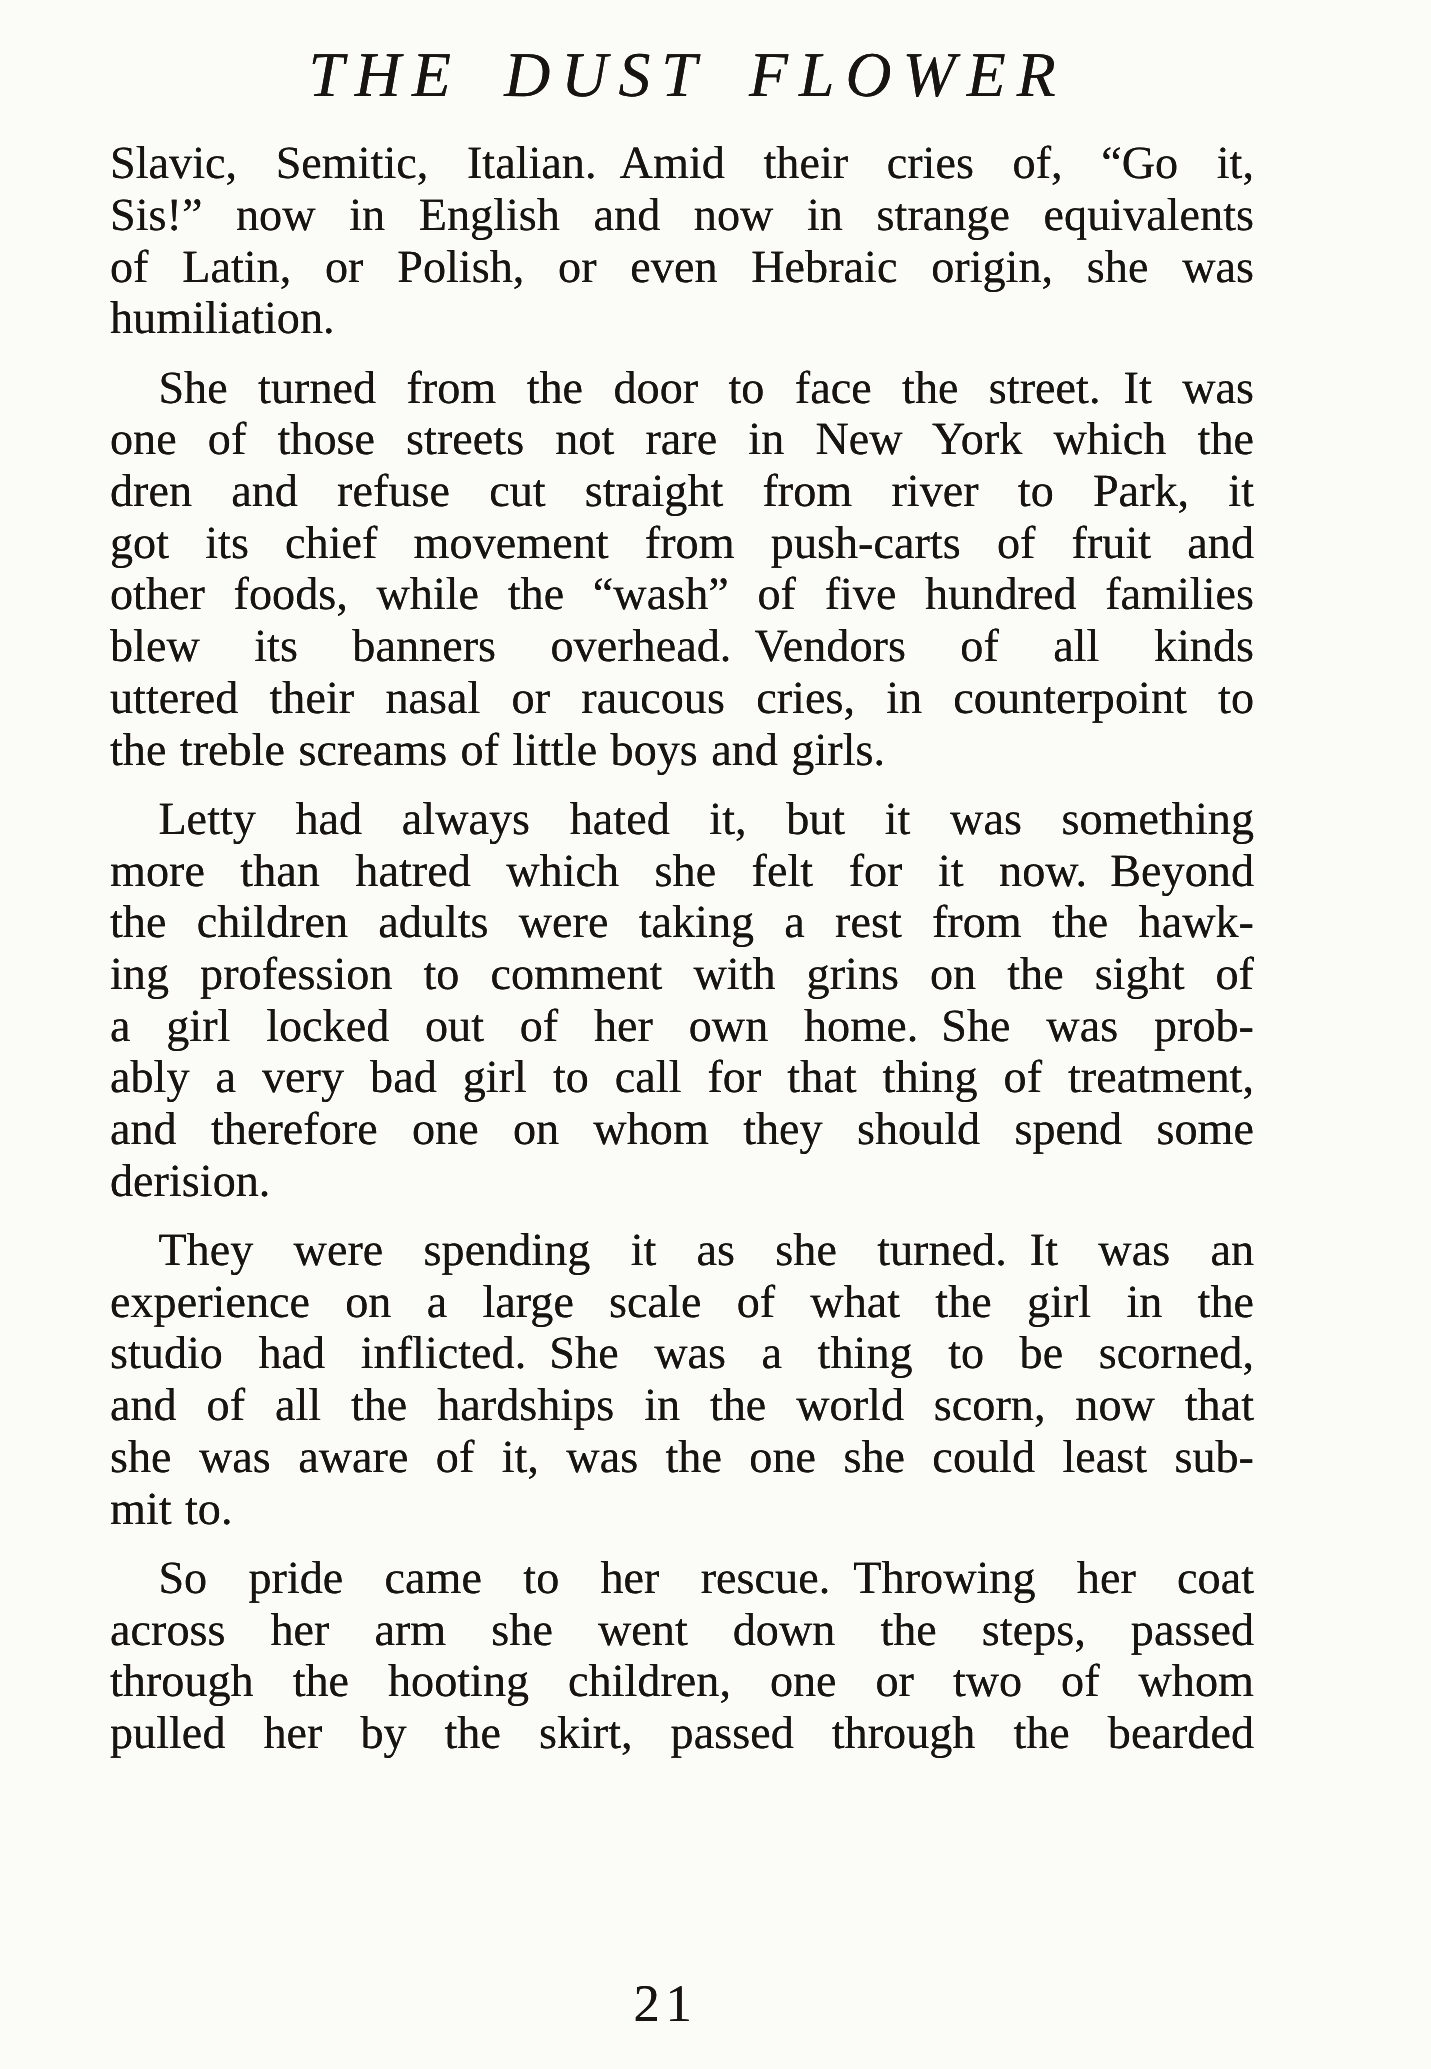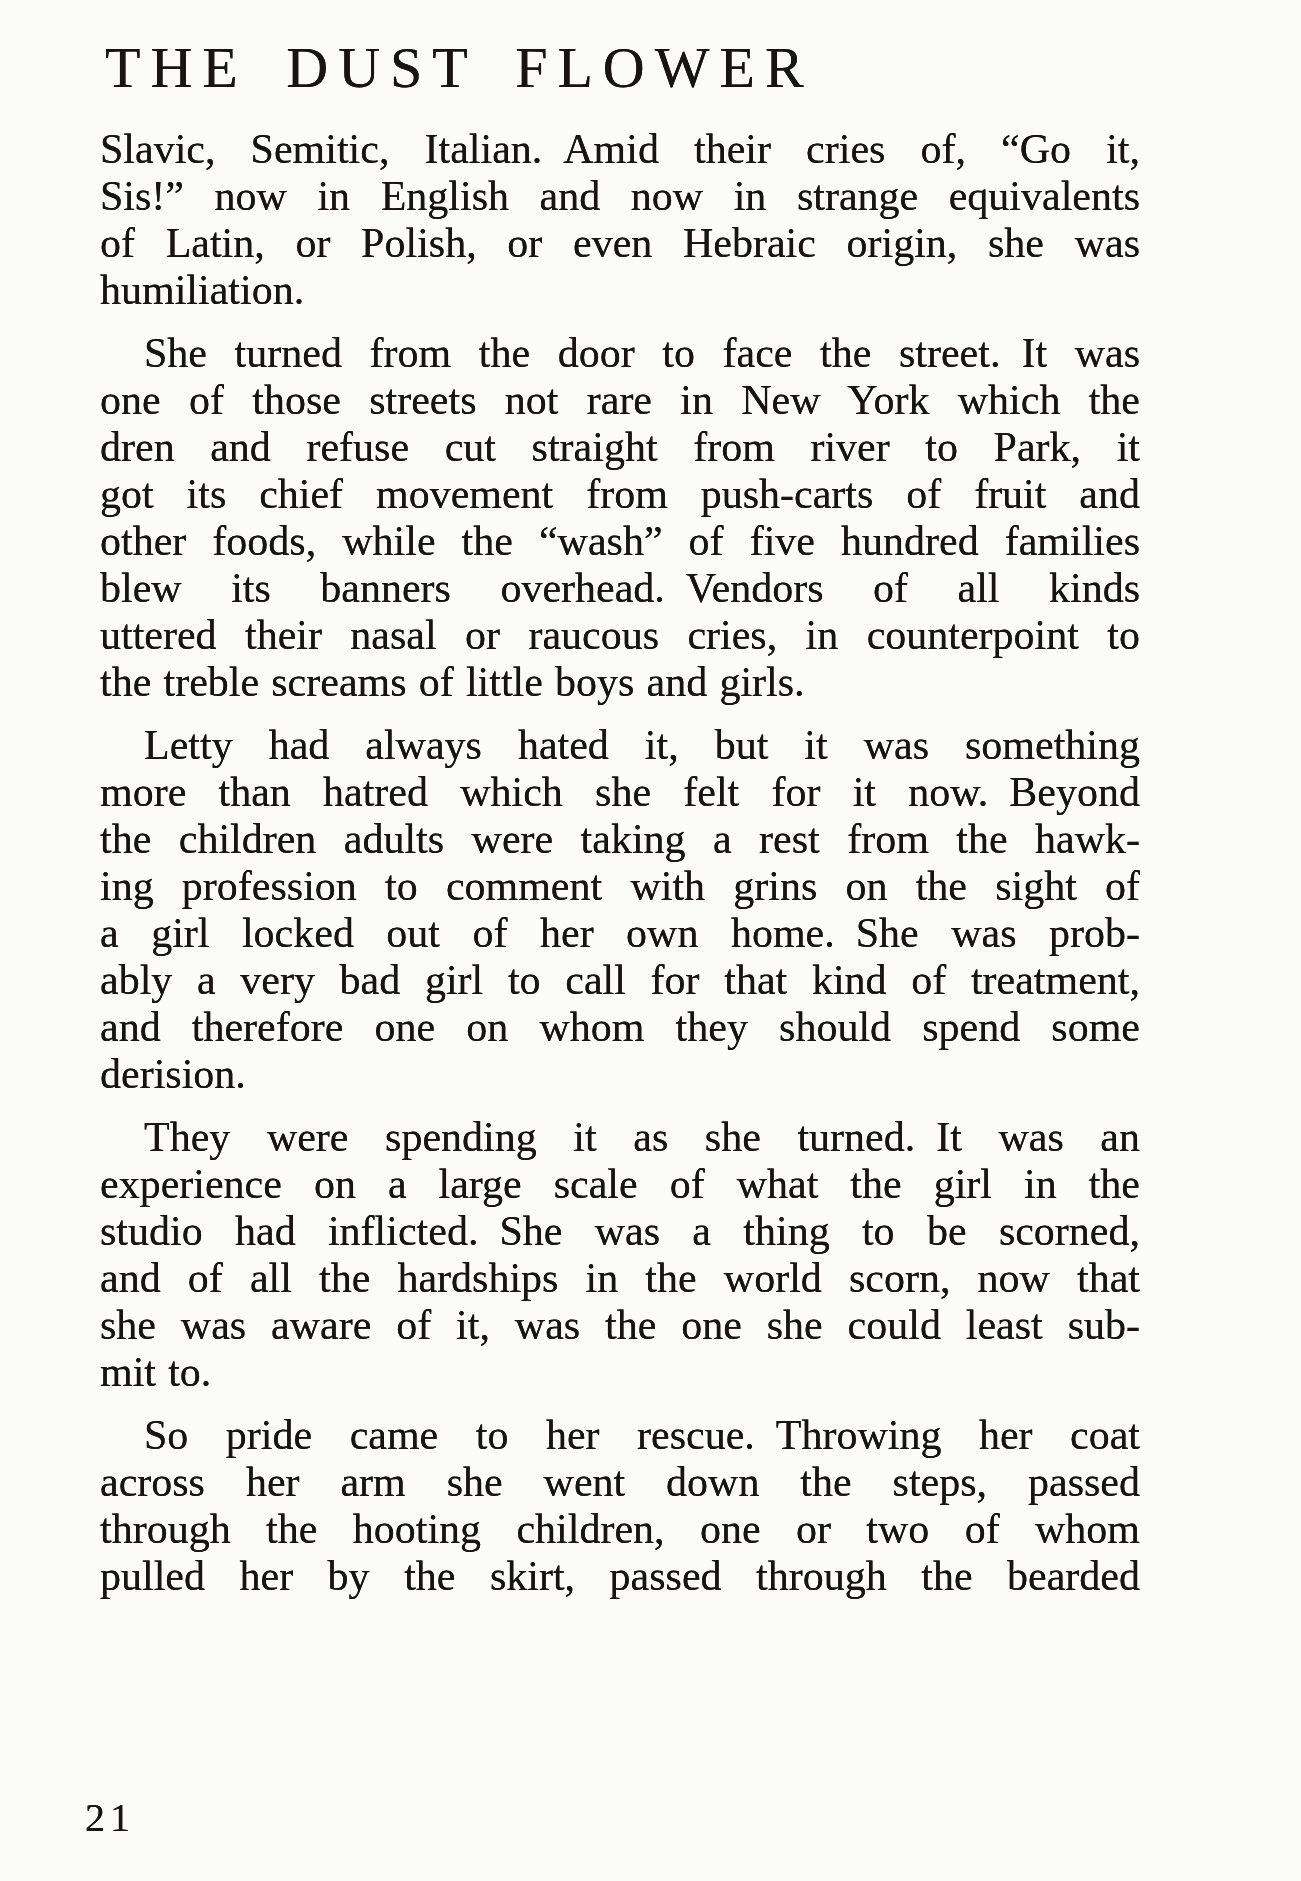--- a/index.html
+++ b/index.html
@@ -15,26 +15,28 @@
     font-family: "Liberation Serif", "DejaVu Serif", serif;
     color: #171411;
     overflow: hidden;
   }
   .title {
     position: absolute;
     top: 34px;
     left: 105px;
     width: 1040px;
     margin: 0;
+    text-align: center;
     font-size: 58px;
     font-weight: normal;
     letter-spacing: 10px;
     word-spacing: 14px;
     white-space: nowrap;
     text-shadow: 0 0 0.6px currentColor;
+    font-style: italic;
   }
   .body-col {
     position: absolute;
     top: 126px;
     left: 100px;
     width: 1040px;
     text-shadow: 0 0 0.5px currentColor;
   }
   .paragraph {
     margin: 0 0 16px 0;
@@ -53,22 +55,22 @@
     text-align-last: left;
   }
   .paragraph.indent .line:first-child {
     text-indent: 44px;
   }
   .page-number {
     position: absolute;
     top: 1794px;
     left: 85px;
     width: 1040px;
-    text-align: left;
-    font-size: 40px;
+    text-align: center;
+    font-size: 48px;
     letter-spacing: 5px;
     text-shadow: 0 0 0.5px currentColor;
     font-family: Liberation Serif, serif;
   }
 </style>
 </head>
 <body>
 
 <div class="page">
   <h1 class="title">THE DUST FLOWER</h1>
@@ -88,21 +90,21 @@
         <div class="line">blew its banners overhead. Vendors of all kinds</div>
         <div class="line">uttered their nasal or raucous cries, in counterpoint to</div>
         <div class="line short">the treble screams of little boys and girls.</div>
       </div>
       <div class="paragraph indent">
         <div class="line">Letty had always hated it, but it was something</div>
         <div class="line">more than hatred which she felt for it now. Beyond</div>
         <div class="line">the children adults were taking a rest from the hawk-</div>
         <div class="line">ing profession to comment with grins on the sight of</div>
         <div class="line">a girl locked out of her own home. She was prob-</div>
-        <div class="line">ably a very bad girl to call for that kind of treatment,</div>
+        <div class="line">ably a very bad girl to call for that thing of treatment,</div>
         <div class="line">and therefore one on whom they should spend some</div>
         <div class="line short">derision.</div>
       </div>
       <div class="paragraph indent">
         <div class="line">They were spending it as she turned. It was an</div>
         <div class="line">experience on a large scale of what the girl in the</div>
         <div class="line">studio had inflicted. She was a thing to be scorned,</div>
         <div class="line">and of all the hardships in the world scorn, now that</div>
         <div class="line">she was aware of it, was the one she could least sub-</div>
         <div class="line short">mit to.</div>

